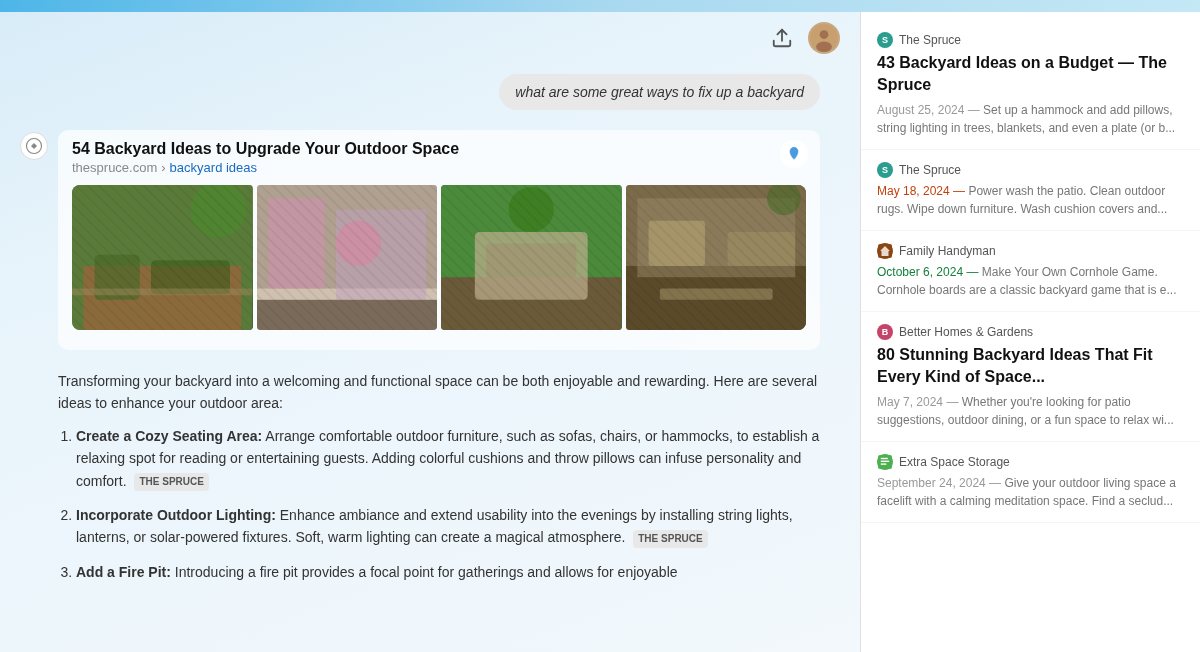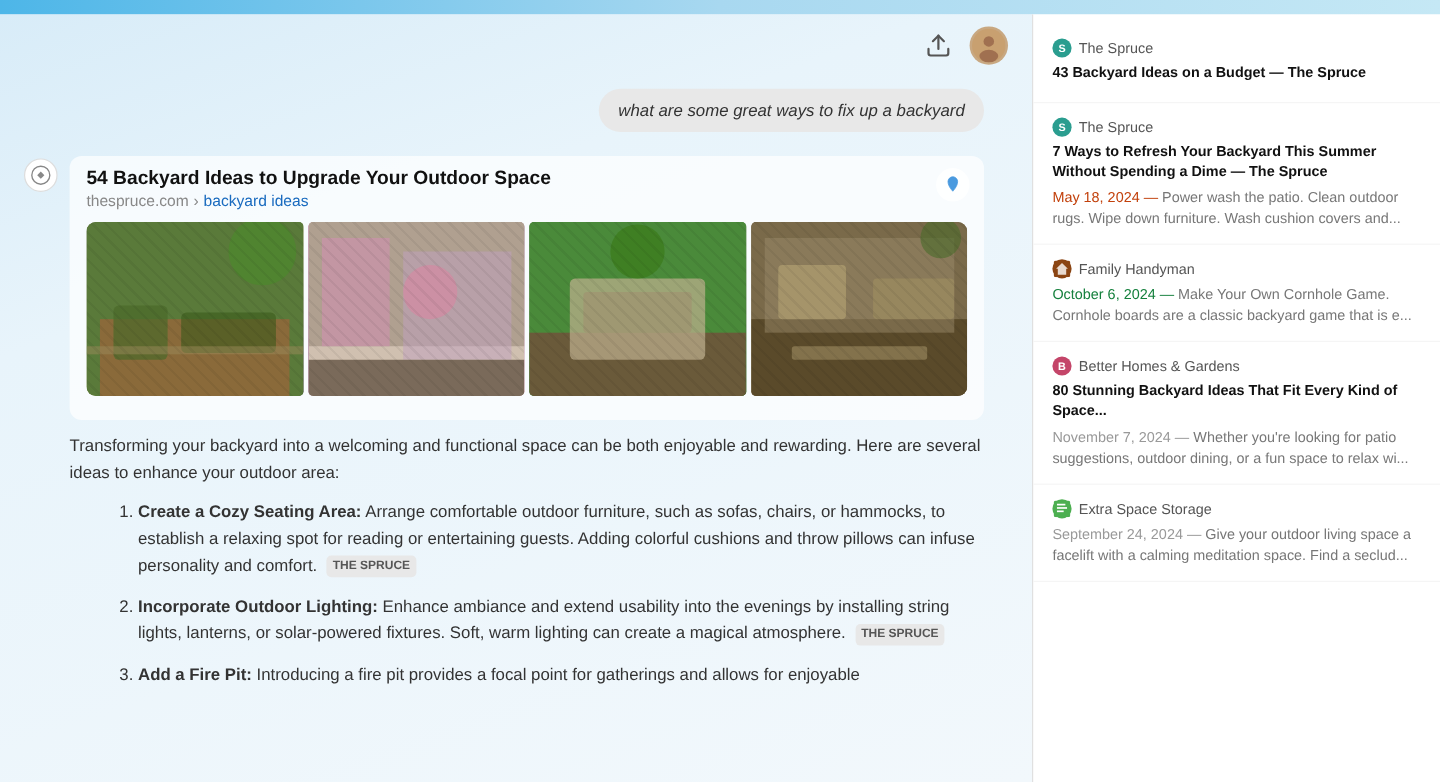--- a/index.html
+++ b/index.html
@@ -72,21 +72,21 @@
       border-radius: 18px;
       padding: 10px 16px;
       font-size: 14px;
       color: #333;
       max-width: 400px;
       font-style: italic;
     }
     .response-area {
       display: flex;
       flex-direction: column;
-      gap: 10px;
+      gap: 20px;
     }
     .response-header {
       display: flex;
       align-items: flex-start;
       gap: 10px;
     }
     .ai-icon {
       width: 28px;
       height: 28px;
       border-radius: 50%;
@@ -165,21 +165,20 @@
       line-height: 1.6;
       padding-left: 38px;
     }
     .response-text p { margin-bottom: 10px; }
     .response-text ol {
       padding-left: 18px;
     }
     .response-text li {
       margin-bottom: 12px;
       line-height: 1.6;
-      margin-left: 39px;
     }
     .citation-badge {
       display: inline-block;
       background: #e8e8e8;
       border-radius: 4px;
       padding: 1px 5px;
       font-size: 10px;
       color: #555;
       font-weight: 600;
       margin-left: 4px;
@@ -246,21 +245,21 @@
     }
     .favicon-spruce { background: #2a9d8f; }
     .favicon-fh { background: #8b4513; }
     .favicon-bhg { background: #c44569; }
     .favicon-ess { background: #4CAF50; }
     .source-name {
       font-size: 12px;
       color: #555;
     }
     .citation-title {
-      font-size: 12px;
+      font-size: 16px;
       font-weight: 600;
       color: #111;
       margin-bottom: 4px;
       line-height: 1.4;
     }
     .citation-snippet {
       font-size: 12px;
       color: #777;
       line-height: 1.5;
       display: -webkit-box;
@@ -397,28 +396,30 @@
   <div class="citations-panel">
 
     <div class="citations-list">
 
       <div class="citation-item">
         <div class="citation-source-row">
           <div class="source-favicon favicon-spruce">S</div>
           <span class="source-name">The Spruce</span>
         </div>
         <div class="citation-title">43 Backyard Ideas on a Budget — The Spruce</div>
+        <div class="citation-snippet">
+          <span style="color:#999;font-size:12px;">August 25, 2024 — </span>Set up a hammock and add pillows, string lighting in trees, blankets, and even a plate (or b...
+        </div>
       </div>
 
       <div class="citation-item">
         <div class="citation-source-row">
           <div class="source-favicon favicon-spruce">S</div>
           <span class="source-name">The Spruce</span>
         </div>
-        <div class="citation-title">7 Ways to Refresh Your Backyard This Summer Without Spending a Dime — The Spruce</div>
         <div class="citation-snippet">
           <span style="color:#c2410c;font-size:12px;text-align:right;">May 18, 2024 — </span>Power wash the patio. Clean outdoor rugs. Wipe down furniture. Wash cushion covers and...
         </div>
       </div>
 
       <div class="citation-item">
         <div class="citation-source-row">
           <div class="source-favicon favicon-fh">
             <svg width="14" height="14" viewBox="0 0 20 20">
               <rect width="20" height="20" rx="3" fill="#8b4513"></rect>
@@ -432,21 +433,21 @@
         </div>
       </div>
 
       <div class="citation-item">
         <div class="citation-source-row">
           <div class="source-favicon favicon-bhg">B</div>
           <span class="source-name">Better Homes &amp; Gardens</span>
         </div>
         <div class="citation-title">80 Stunning Backyard Ideas That Fit Every Kind of Space...</div>
         <div class="citation-snippet">
-          <span style="color:#999;font-size:12px;">November 7, 2024 — </span>Whether you're looking for patio suggestions, outdoor dining, or a fun space to relax wi...
+          <span style="color:#999;font-size:12px;">May 7, 2024 — </span>Whether you're looking for patio suggestions, outdoor dining, or a fun space to relax wi...
         </div>
       </div>
 
       <div class="citation-item">
         <div class="citation-source-row">
           <div class="source-favicon favicon-ess">
             <svg width="14" height="14" viewBox="0 0 20 20">
               <rect width="20" height="20" rx="3" fill="#4CAF50"></rect>
               <rect x="4" y="8" width="12" height="2" fill="#fff"></rect>
               <rect x="4" y="12" width="8" height="2" fill="#fff"></rect>

